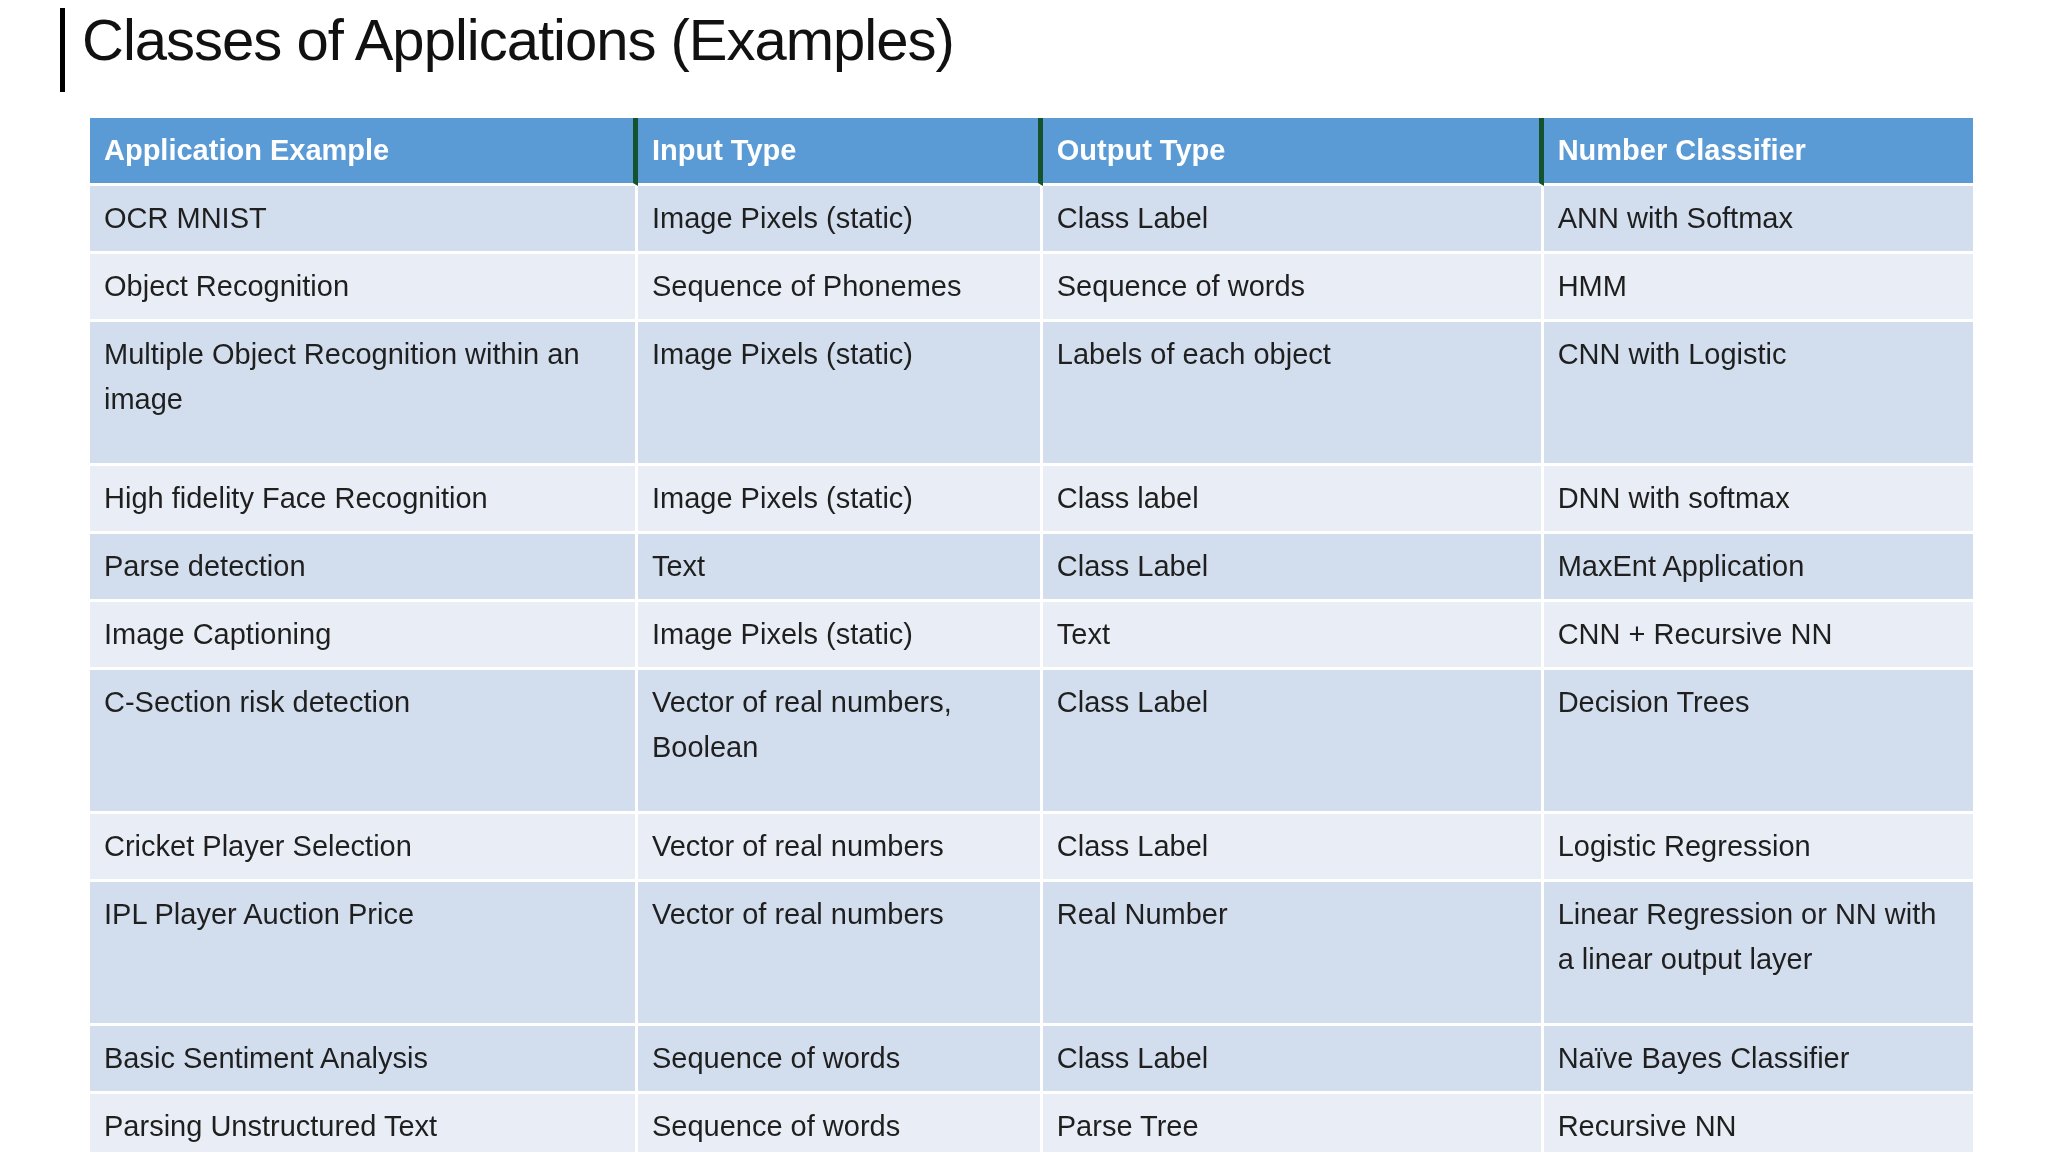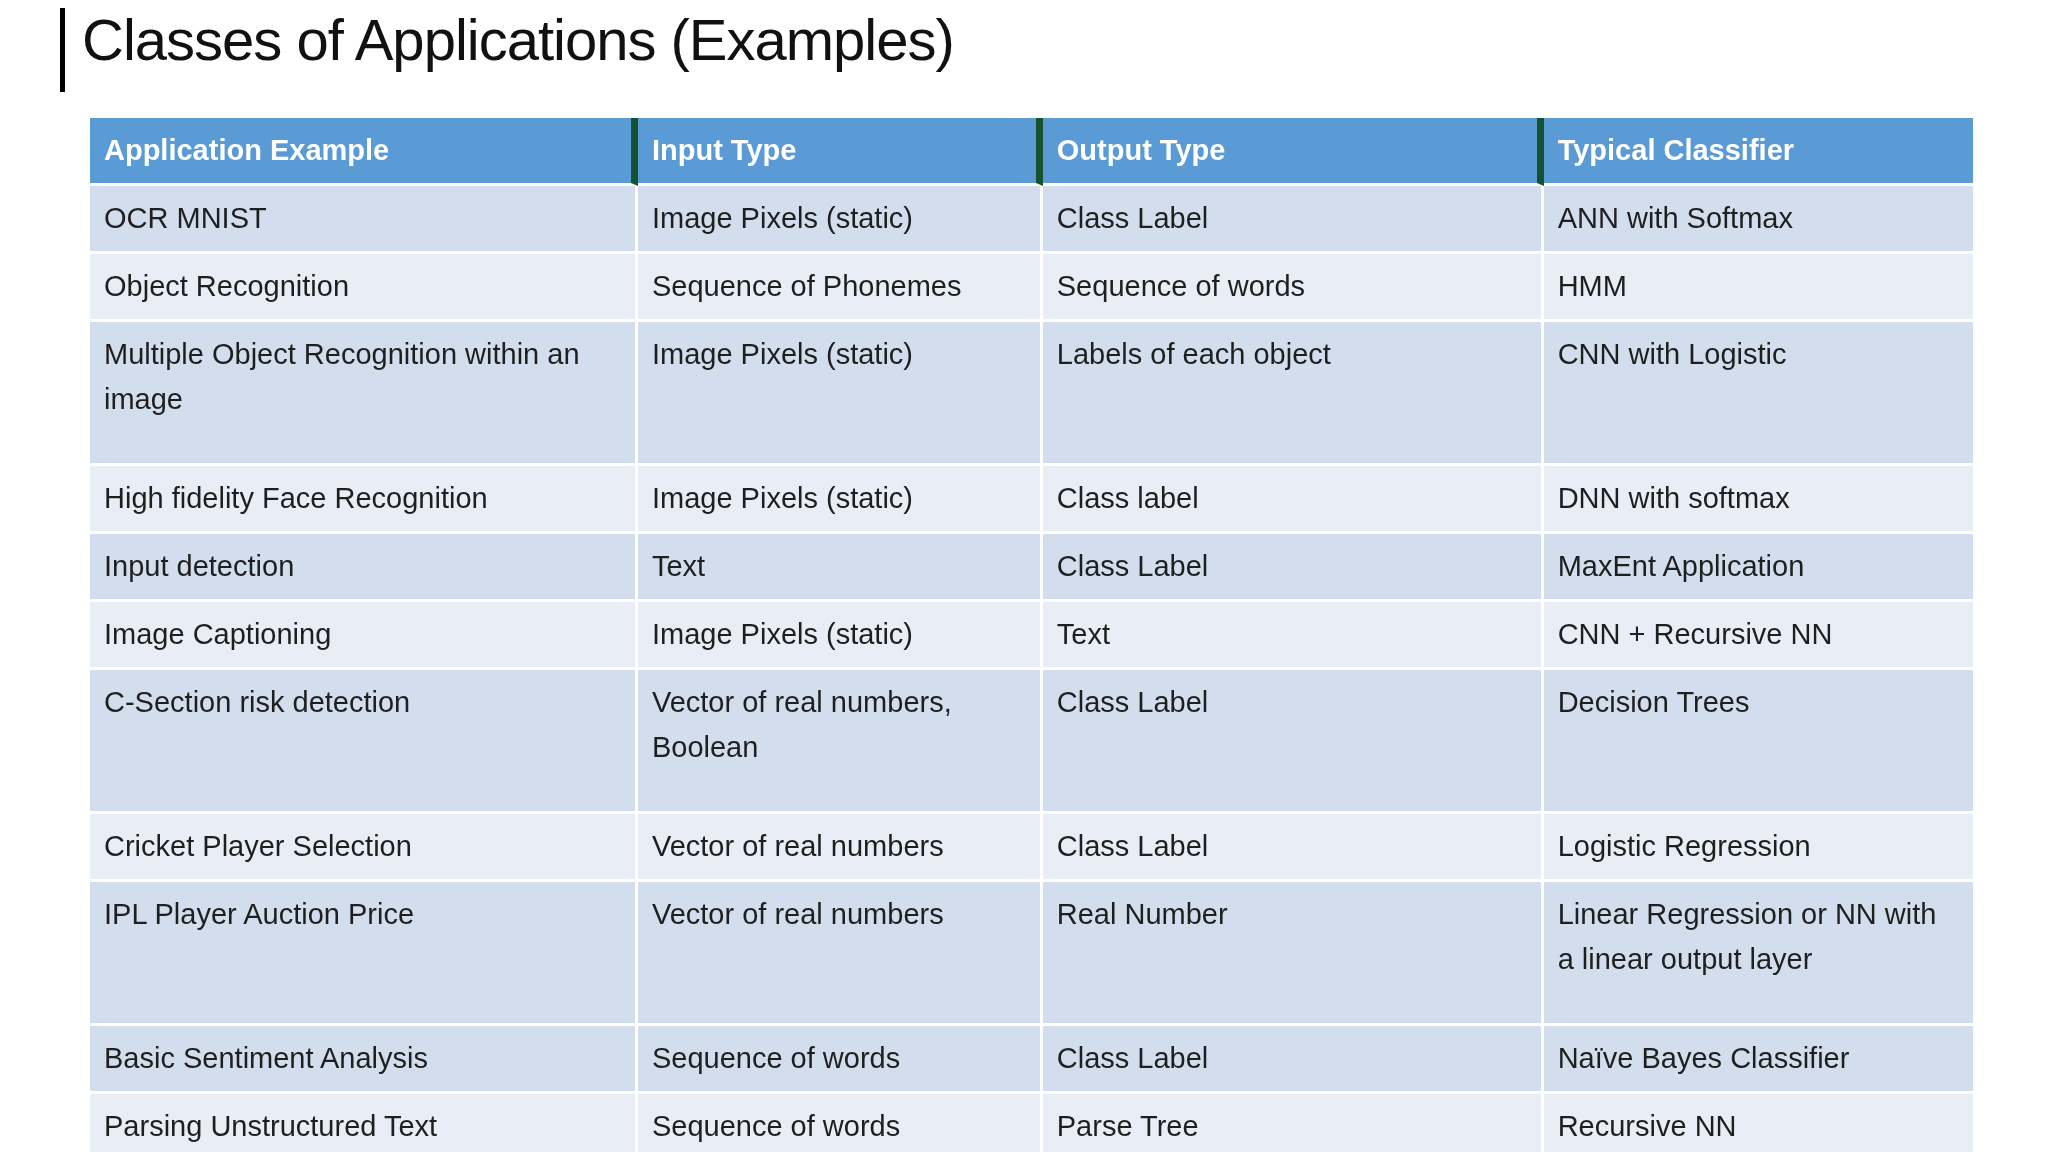--- a/index.html
+++ b/index.html
@@ -31,21 +31,21 @@
     border-collapse:separate;border-spacing:0;
     table-layout:fixed;
   }
   col.c1{width:29.1%;} col.c2{width:21.5%;} col.c3{width:26.6%;} col.c4{width:22.8%;}
 
   .app-table th{
     background:var(--header-bg);color:var(--header-text);
     font-size:29px;font-weight:bold;text-align:left;
     padding:10px 10px 10px 14px;height:68px;
     vertical-align:middle;
-    border-right:7px solid #14532d;border-bottom:3px solid #fff;
+    border-right:5px solid #14532d;border-bottom:3px solid #fff;
   }
   .app-table th:last-child{border-right:none;}
 
   .app-table td{
     font-size:29px;color:var(--body-text);
     line-height:45px;
     padding:10px 14px 10px 14px;height:65px;
     vertical-align:top;text-align:left;
     border-right:3px solid #fff;border-bottom:3px solid #fff;
   }
@@ -69,21 +69,21 @@
       <col class="c1">
         <col class="c2">
         <col class="c3">
         <col class="c4">
     </colgroup>
     <thead>
       <tr>
         <th>Application Example</th>
         <th>Input Type</th>
         <th>Output Type</th>
-        <th>Typical Classifier</th>
+        <th>Number Classifier</th>
       </tr>
     </thead>
     <tbody>
       <tr class="band-dark">
         <td>OCR MNIST</td>
         <td>Image Pixels (static)</td>
         <td>Class Label</td>
         <td>ANN with Softmax</td>
       </tr>
       <tr class="band-light">
@@ -98,21 +98,21 @@
         <td>Labels of each object</td>
         <td>CNN with Logistic</td>
       </tr>
       <tr class="band-light">
         <td>High fidelity Face Recognition</td>
         <td>Image Pixels (static)</td>
         <td>Class label</td>
         <td>DNN with softmax</td>
       </tr>
       <tr class="band-dark">
-        <td>Input detection</td>
+        <td>Parse detection</td>
         <td>Text</td>
         <td>Class Label</td>
         <td>MaxEnt Application</td>
       </tr>
       <tr class="band-light">
         <td>Image Captioning</td>
         <td>Image Pixels (static)</td>
         <td>Text</td>
         <td>CNN + Recursive NN</td>
       </tr>

